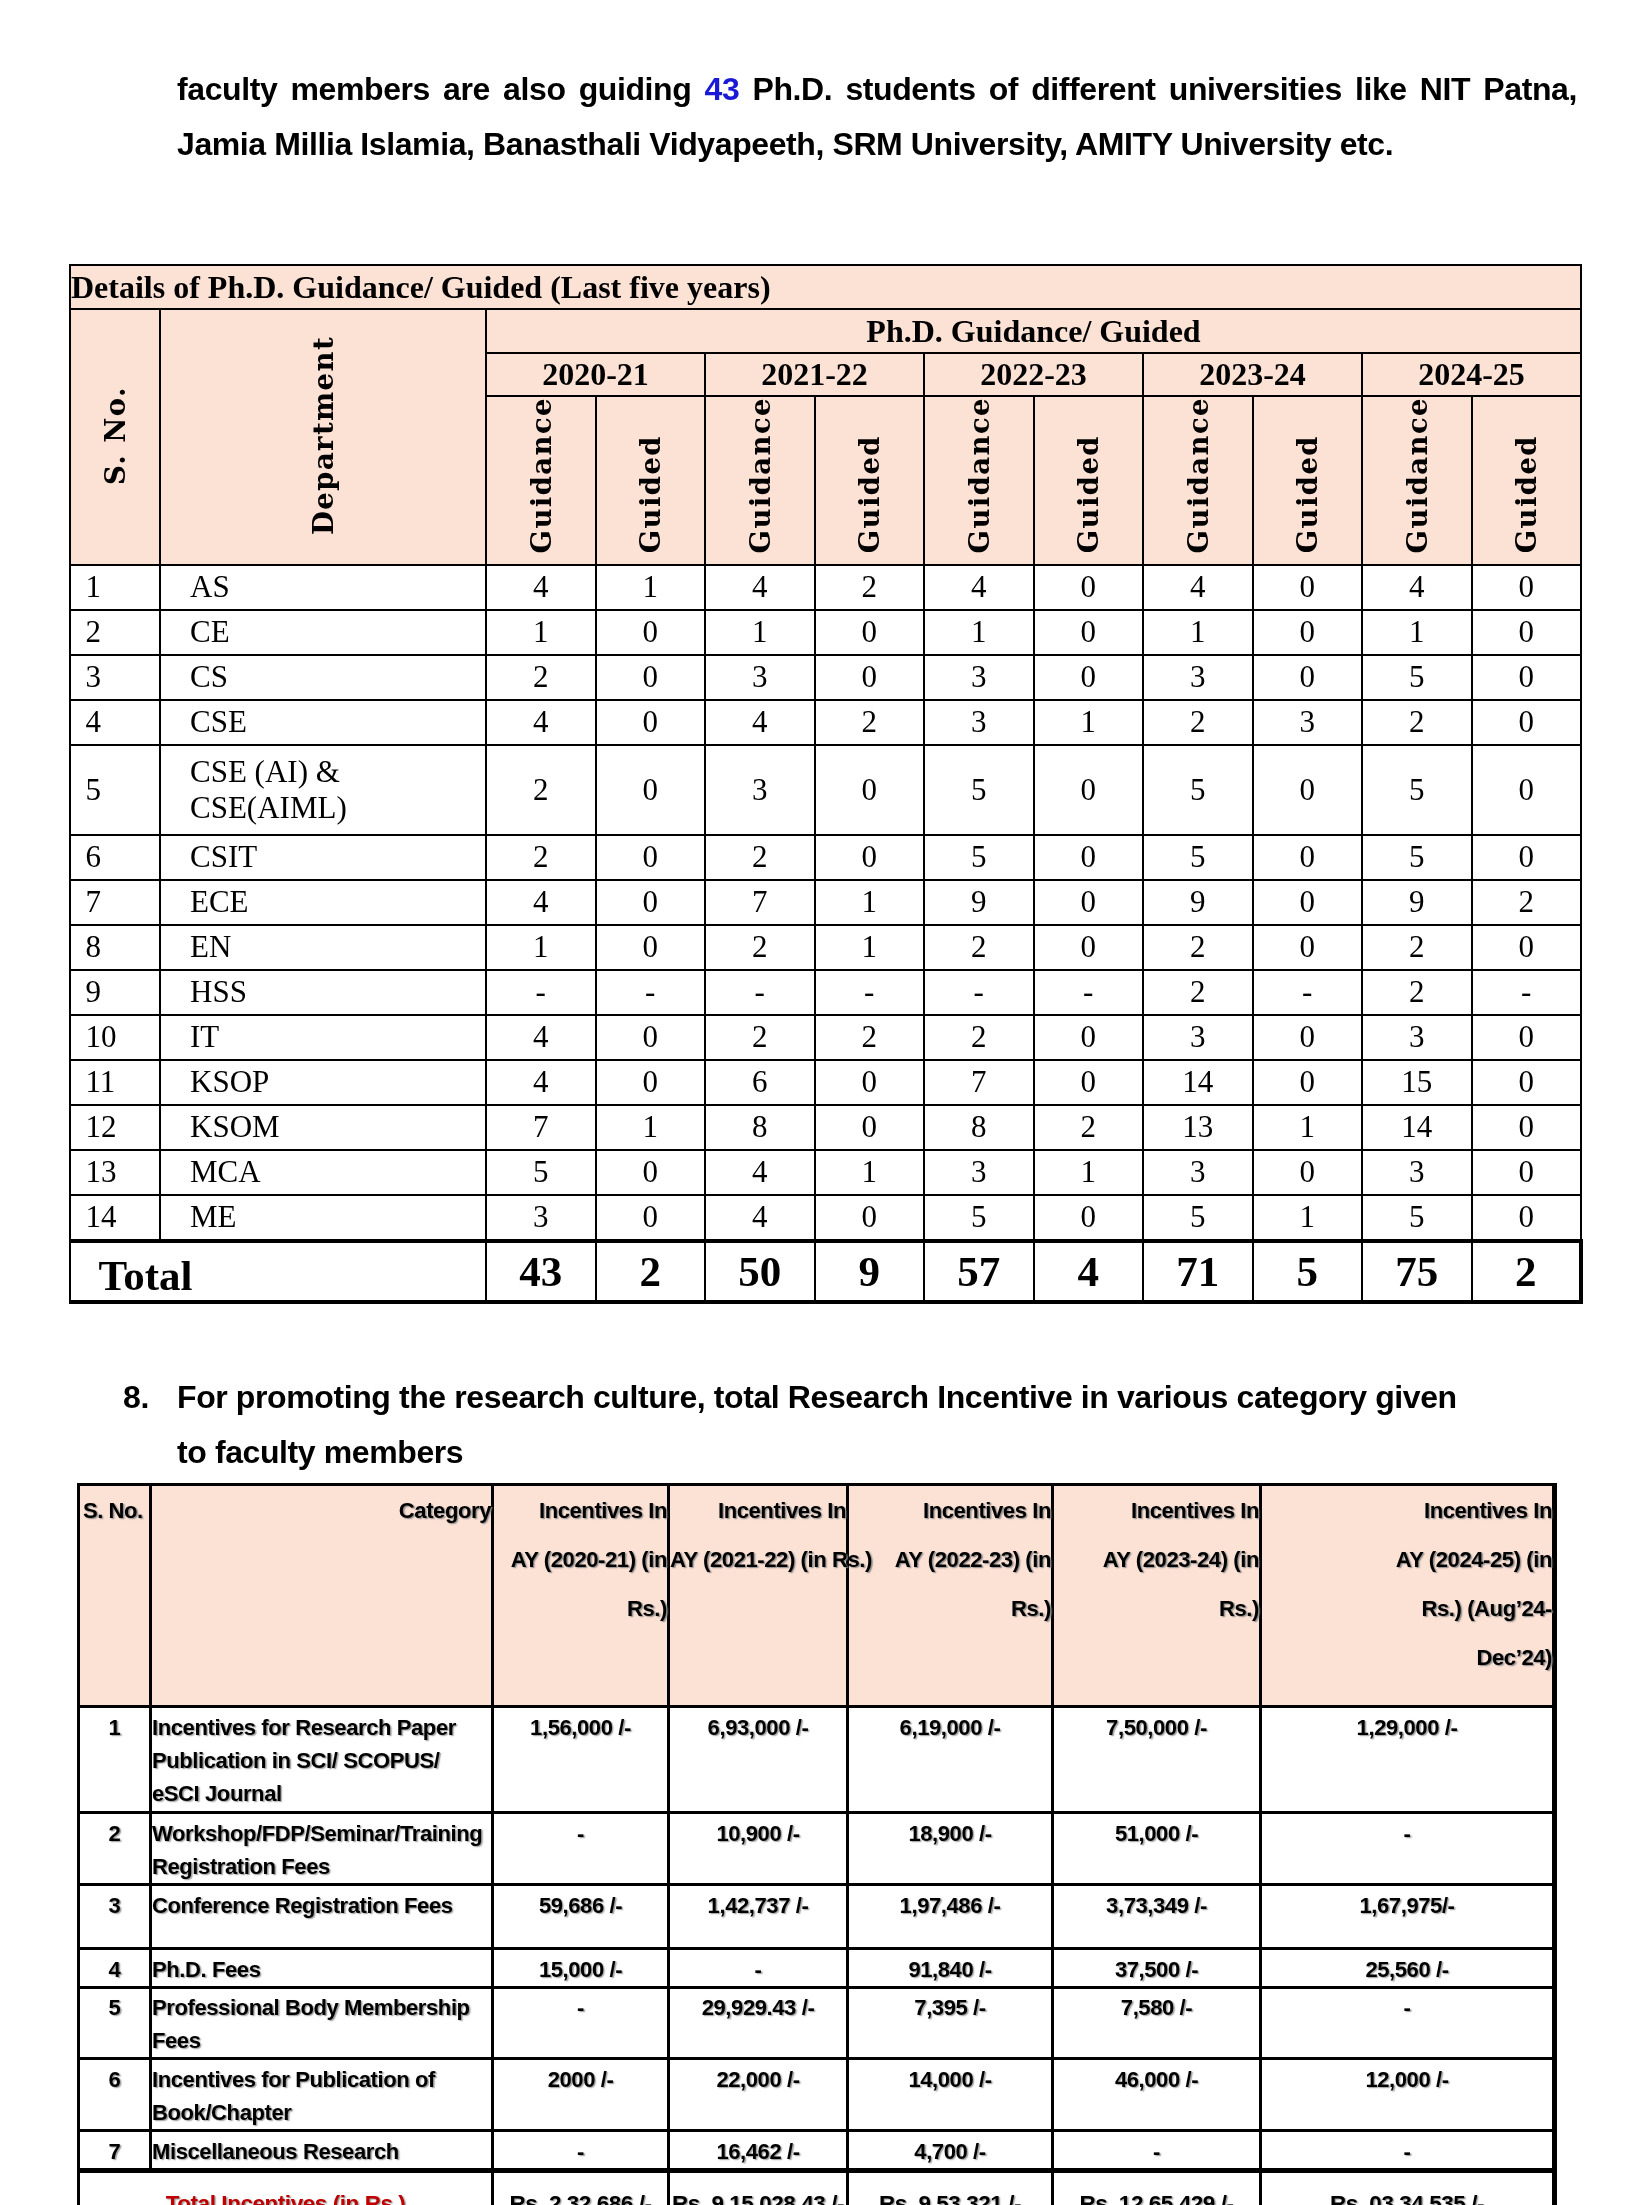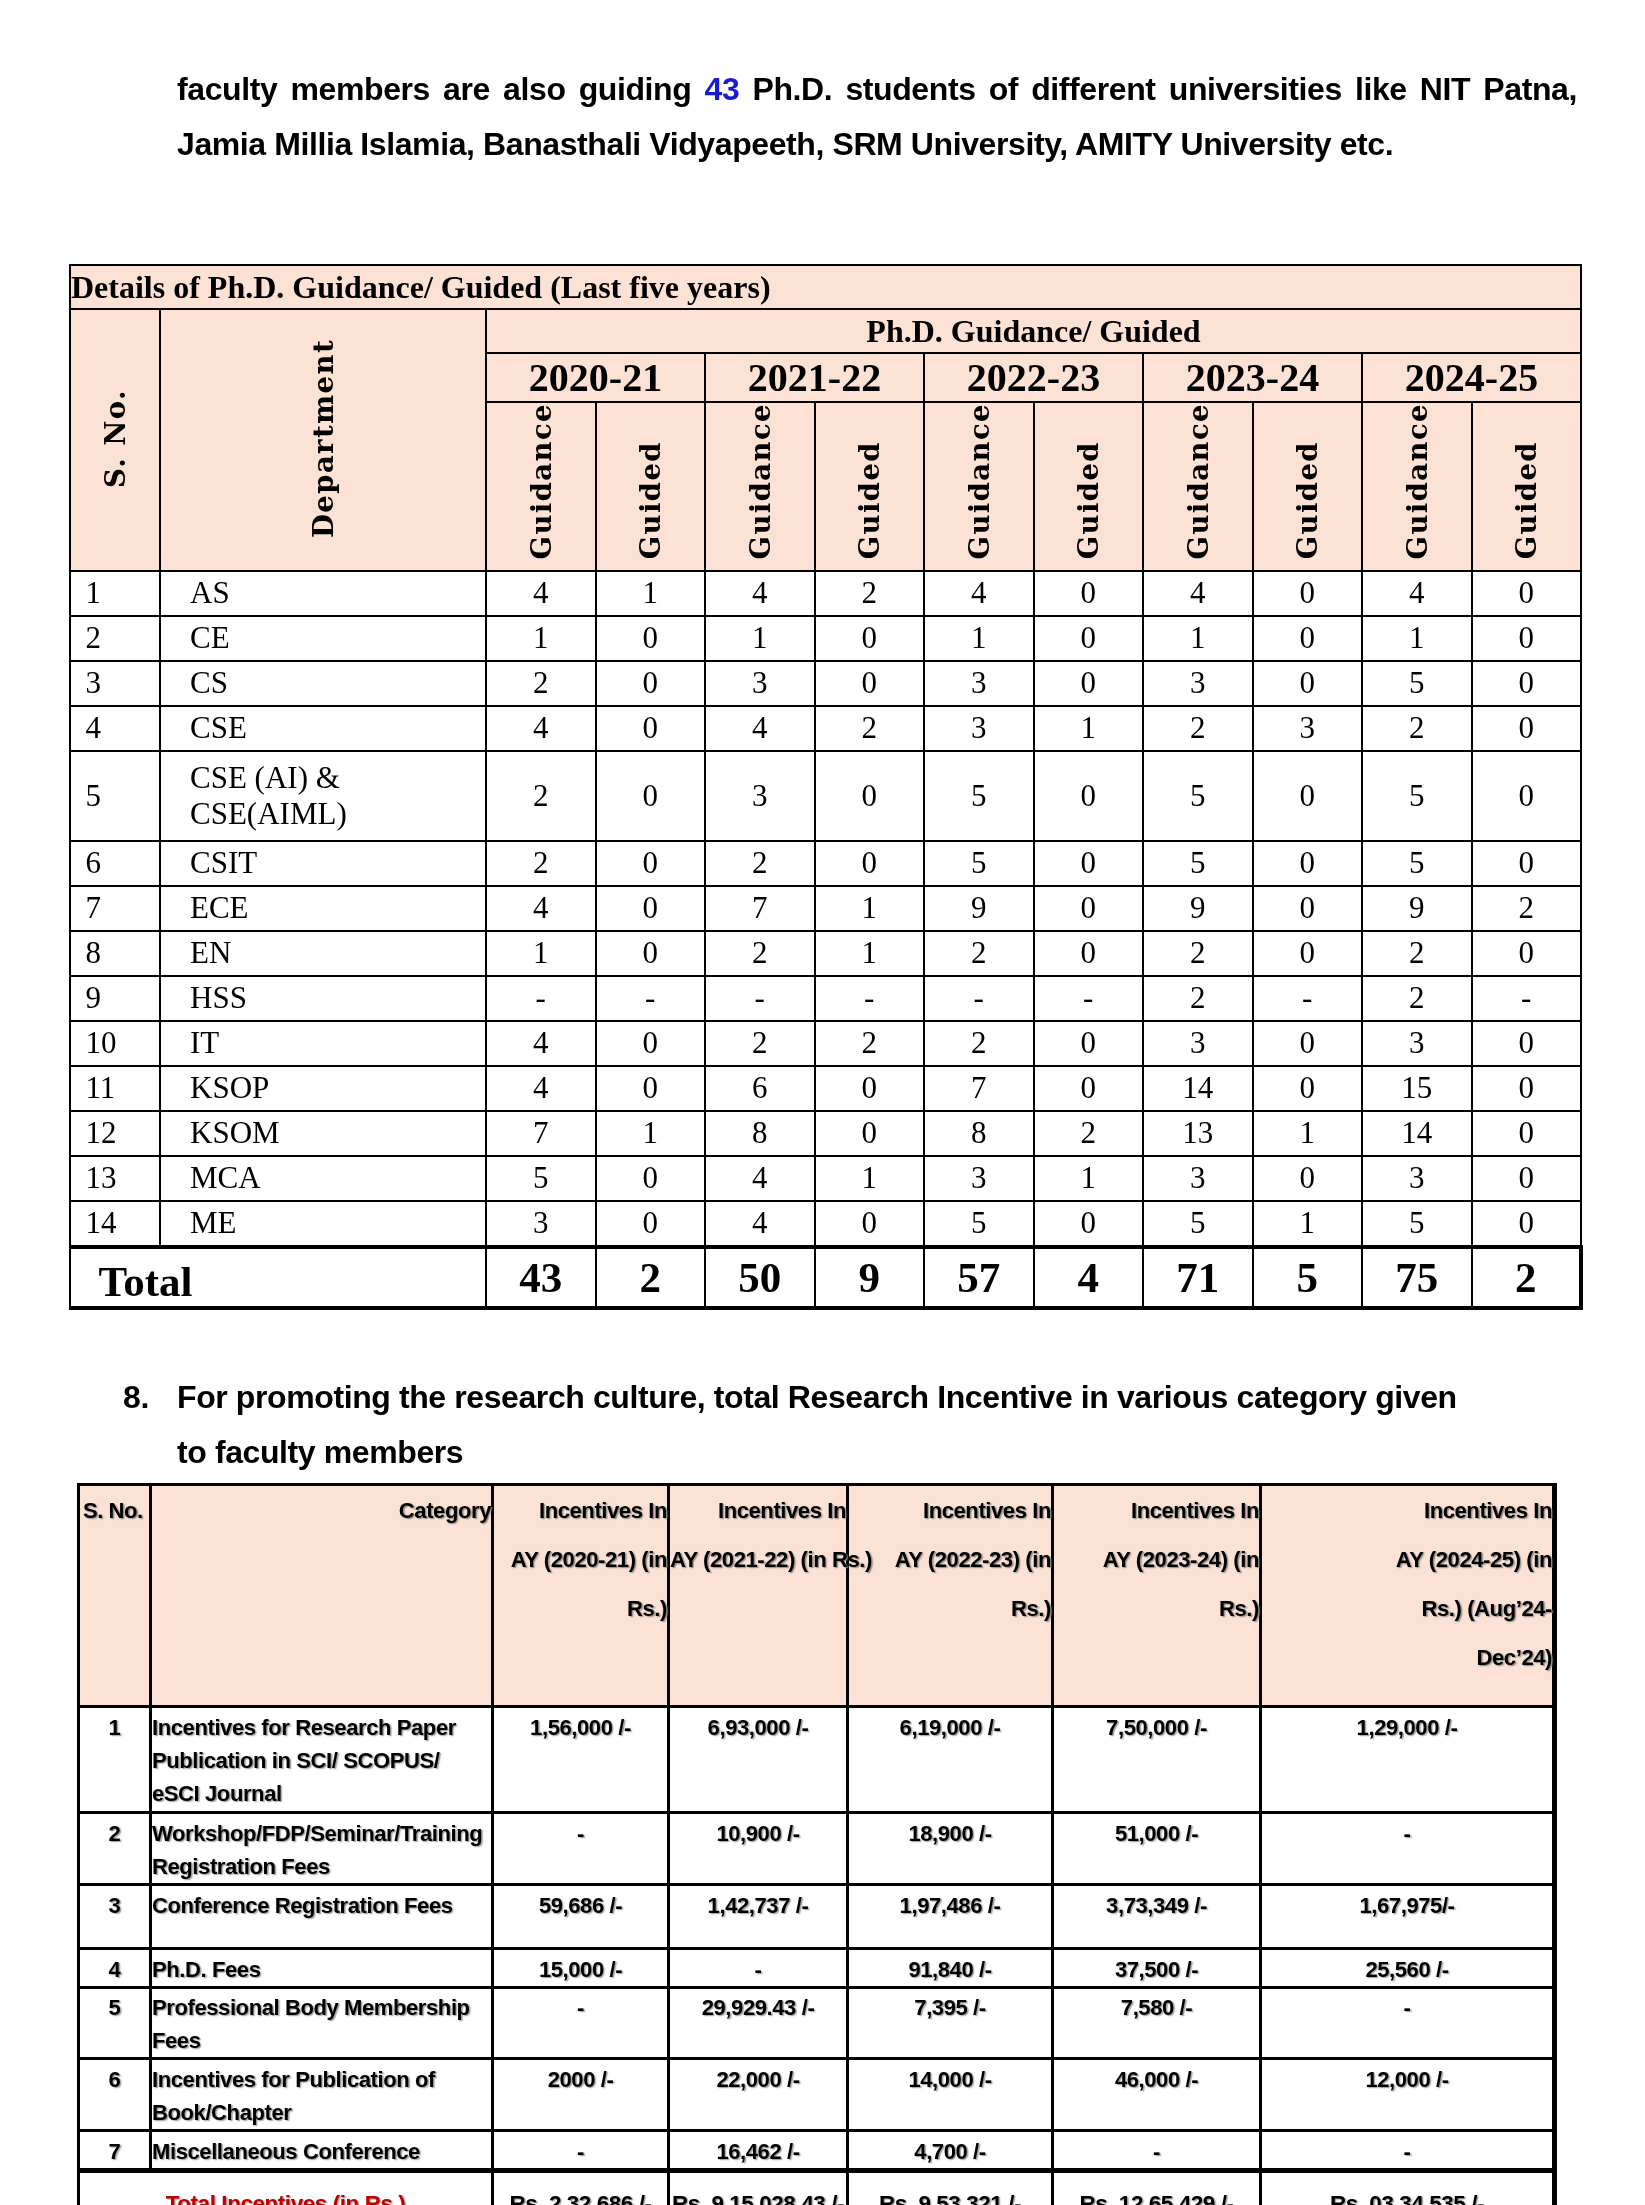--- a/index.html
+++ b/index.html
@@ -10,21 +10,21 @@
   #sec8 { top:1370px; left:123px; width:1454px; }
   #sec8 .num { display:inline-block; width:54px; }
   #sec8 .line2 { padding-left:54px; display:block; }
 
   
   table.t1 { position:absolute; left:69px; top:264px; width:1514px; border-collapse:collapse; font-family:"Liberation Serif", serif; table-layout:fixed; }
   .t1 td, .t1 th { border:2.2px solid #000; padding:0; }
   .t1 thead th { background:#fce1d5; font-weight:bold; }
   .t1 .title { height:42px; font-size:32px; text-align:center; }
   .t1 .phd { height:42px; font-size:32px; text-align:center; }
-  .t1 .yr  { height:41px; font-size:40px; text-align:center; }
+  .t1 .yr  { height:41px; font-size:32px; text-align:center; }
   .t1 .sub { height:156px; }
   .t1 .vert { writing-mode:vertical-rl; transform:rotate(180deg); font-family:"DejaVu Serif", serif; font-weight:bold; font-size:27.5px; letter-spacing:1.4px; display:inline-block; white-space:nowrap; }
   .t1 .vcell-bottom { vertical-align:bottom; text-align:center; padding-bottom:7.2px; }
   .t1 .vcell-mid { vertical-align:middle; text-align:center; }
   .t1 tbody td { font-size:31px; height:43px; text-align:center; }
   .t1 tbody td.sno { text-align:left; padding-left:14.5px; }
   .t1 tbody td.dept { text-align:left; padding-left:29px; line-height:36px; }
   .t1 tbody tr.tall td { height:88px; }
   .t1 tfoot td { font-size:43px; font-weight:bold; height:45px; text-align:center; border-top:4.3px solid #000; border-bottom:4.3px solid #000; }
   .t1 tfoot td.totlabel { text-align:left; padding-left:27.5px; padding-top:8.7px; }
@@ -419,21 +419,21 @@
         <td class="sno">6</td>
         <td class="cat">Incentives for Publication of Book/Chapter</td>
         <td>2000 /-</td>
         <td>22,000 /-</td>
         <td>14,000 /-</td>
         <td>46,000 /-</td>
         <td class="right-edge">12,000 /-</td>
       </tr>
       <tr class="r7">
         <td class="sno">7</td>
-        <td class="cat">Miscellaneous Conference</td>
+        <td class="cat">Miscellaneous Research</td>
         <td>-</td>
         <td>16,462 /-</td>
         <td>4,700 /-</td>
         <td>-</td>
         <td class="right-edge">-</td>
       </tr>
       <tr class="total">
         <td class="totlabel" colspan="2">Total Incentives (in Rs.)</td>
         <td>Rs. 2,32,686 /-</td>
         <td>Rs. 9,15,028.43 /-</td>

